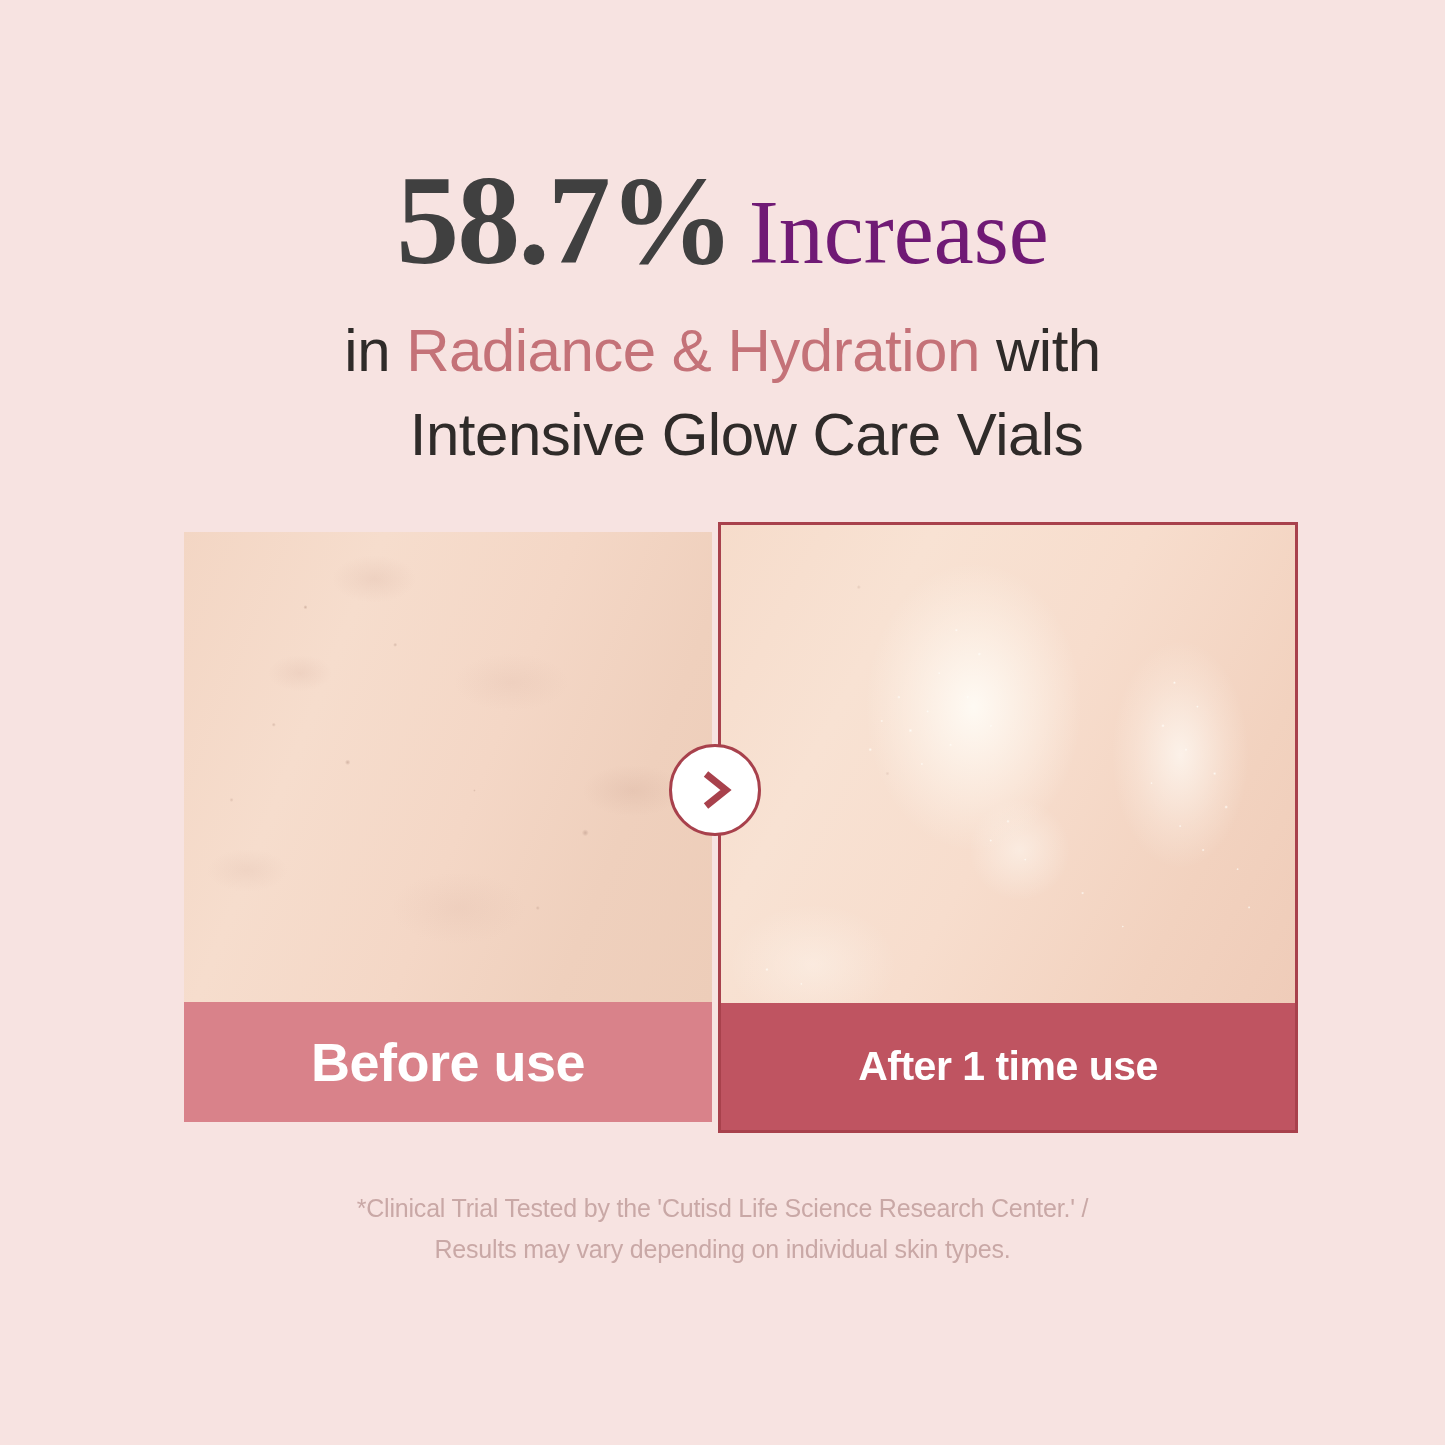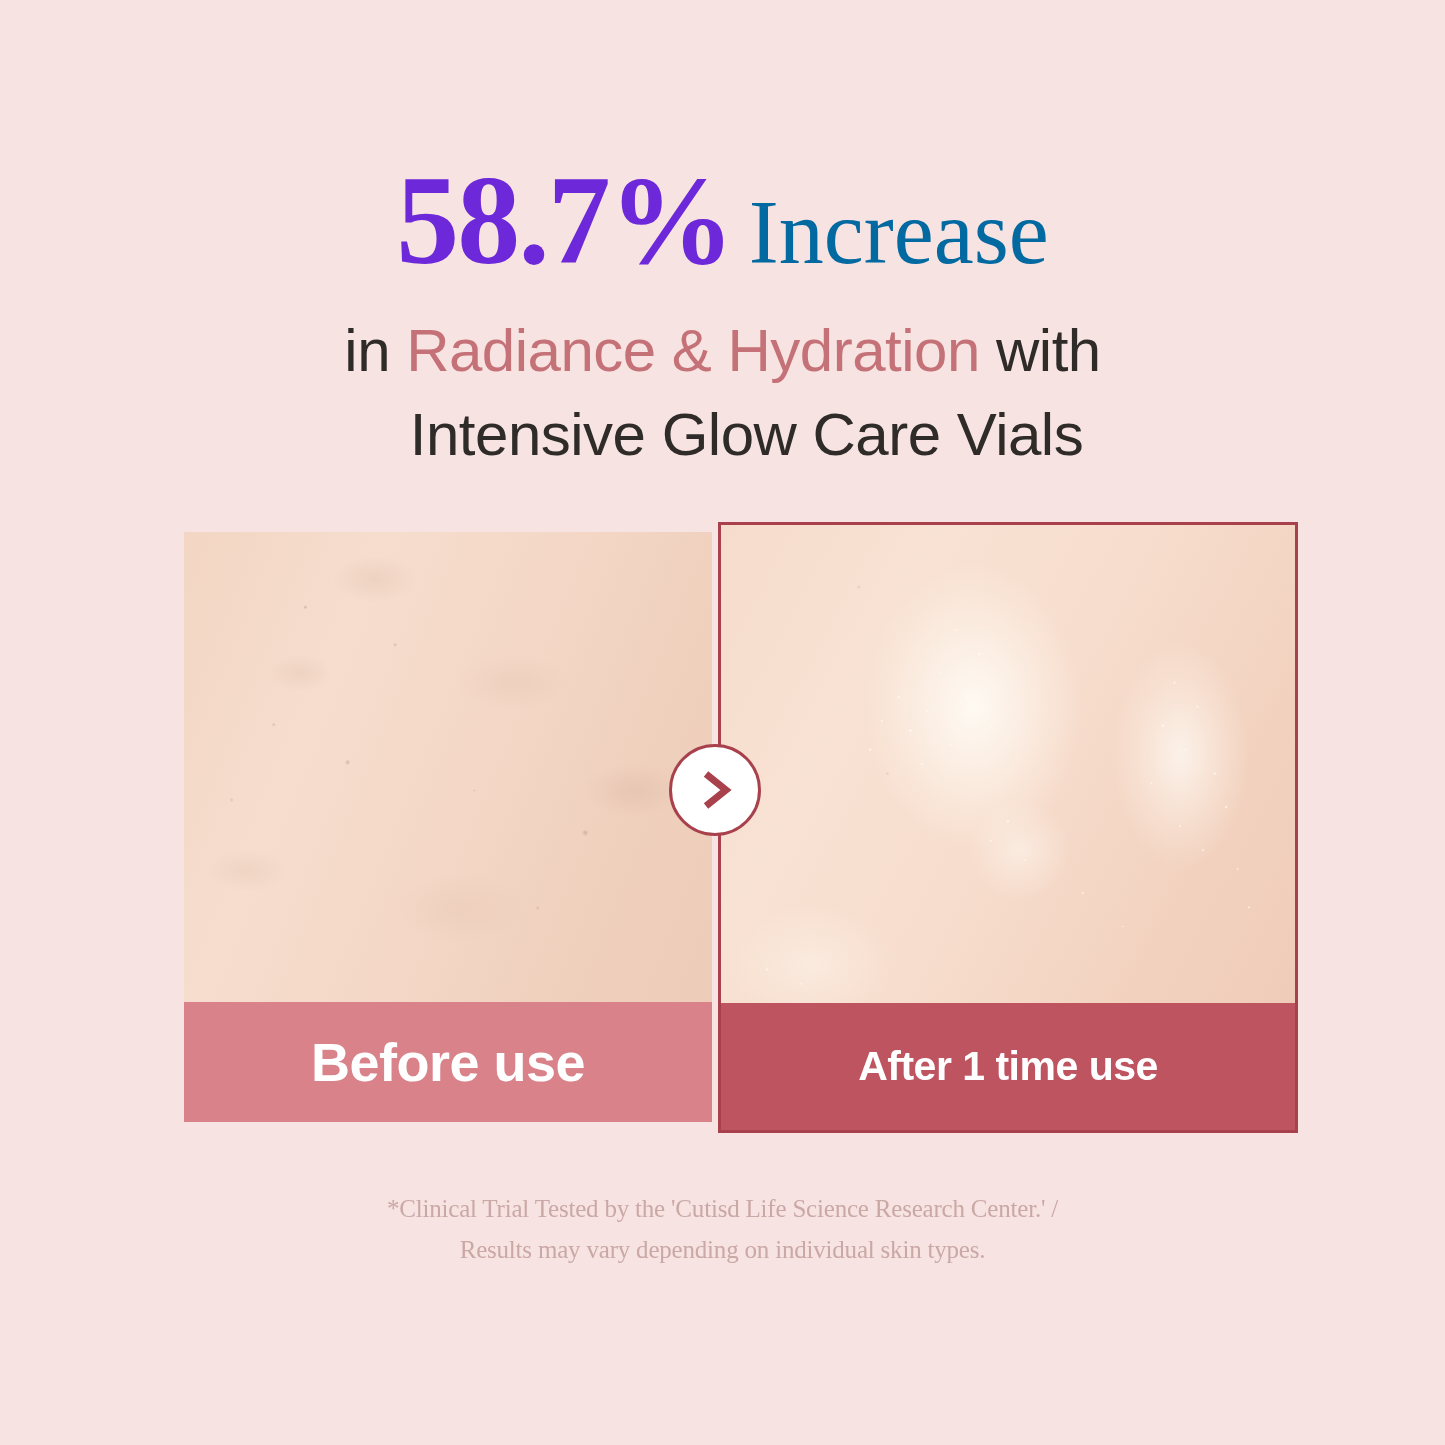--- a/index.html
+++ b/index.html
@@ -28,29 +28,29 @@
     top: 158px;
     width: 1445px;
     text-align: center;
     white-space: nowrap;
     line-height: 1;
   }
   .headline .pct {
     font-family: "Liberation Serif", "DejaVu Serif", serif;
     font-size: 126px;
     font-weight: 700;
-    color: #6d28d9;
+    color: #404040;
     letter-spacing: -2px;
     vertical-align: baseline;
   }
   .headline .word {
     font-family: "Liberation Serif", "DejaVu Serif", serif;
     font-size: 90px;
     font-weight: 400;
-    color: #0369a1;
+    color: #701a75;
     letter-spacing: 0px;
     margin-left: 16px;
     vertical-align: baseline;
   }
 
   
   .subline {
     position: absolute;
     left: 0;
     width: 1445px;
@@ -224,21 +224,21 @@
   }
   .arrow-badge svg { display: block; }
 
   
   .footnote {
     position: absolute;
     left: 0;
     top: 1188px;
     width: 1445px;
     text-align: center;
-    font-family: Liberation Serif, serif;
+    font-family: Liberation Sans, sans-serif;
     font-size: 25px;
     line-height: 41px;
     color: #c9a8a6;
     letter-spacing: -0.2px;
   }
   .footnote div { white-space: nowrap; }
 </style>
 </head>
 <body>
 

